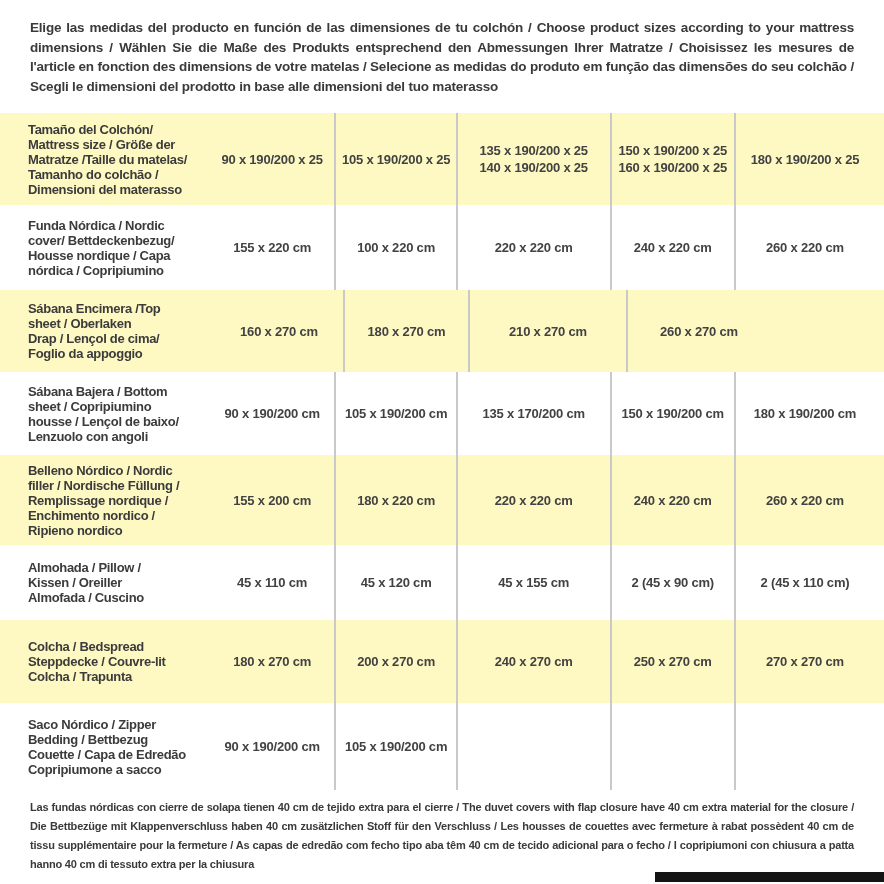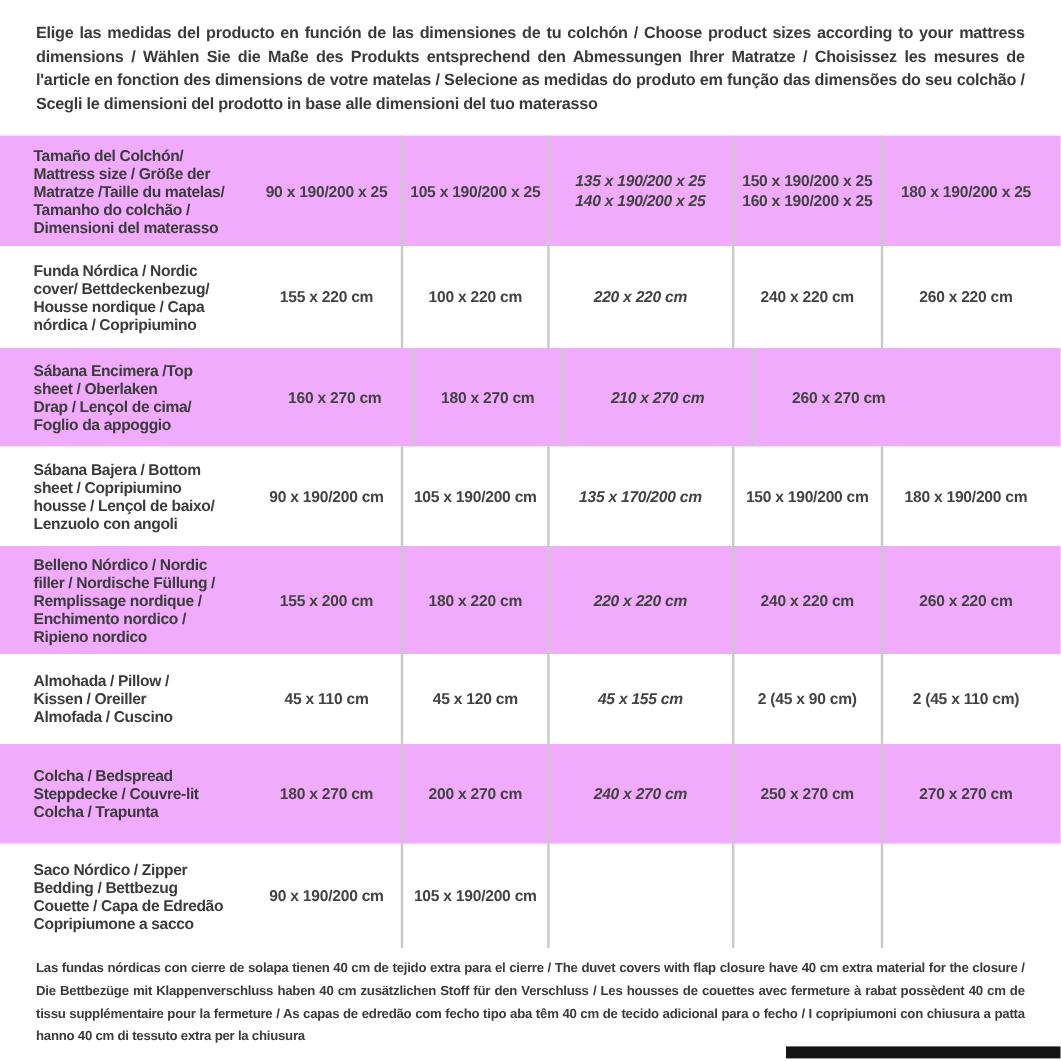--- a/index.html
+++ b/index.html
@@ -9,40 +9,40 @@
   }
   .intro{
     position:absolute;top:18px;left:30px;width:824px;
     font-size:13.5px;line-height:19.5px;letter-spacing:-0.2px;
     text-align:justify;color:#3a3a3a;
   }
   .size-table{
     position:absolute;top:113px;left:0;width:884px;
   }
   .row{display:flex;align-items:center;}
-  .row.shaded{background:#f0abfc;}
+  .row.shaded{background:#fef9c3;}
   .row:nth-child(1){height:92px;}
   .row:nth-child(2){height:85px;}
   .row:nth-child(3){height:82px;align-items:center;}
   .row:nth-child(4){height:83px;border-radius:10px;}
   .row:nth-child(5){height:90px;align-items:flex-end;}
   .row:nth-child(6){height:75px;}
   .row:nth-child(7){height:83px;}
   .row:nth-child(8){height:87px;}
   .cell{align-self:stretch;display:flex;flex-direction:column;justify-content:center;box-sizing:border-box;}
   .cell.label{
     width:215px;padding-left:28px;padding-right:6px;
     font-size:13px;line-height:15px;letter-spacing:-0.3px;color:#3b3b3b;
   }
   .cell.val{
     text-align:center;font-size:13px;line-height:17px;letter-spacing:-0.2px;color:#424242;
   }
   .cell.c1{width:128px;}
   .cell.c2{width:125px;border-left:2px solid #c9c9c9;}
-  .cell.c3{width:158px;border-left:2px solid #c9c9c9;font-style:italic;}
+  .cell.c3{width:158px;border-left:2px solid #c9c9c9;}
   .cell.c4{width:128px;border-left:2px solid #c9c9c9;}
   .cell.c5{width:154px;border-left:2px solid #c9c9c9;padding-right:10px;}
   .note{
     position:absolute;top:798px;left:30px;width:824px;
     font-size:11px;line-height:19px;letter-spacing:-0.2px;
     text-align:justify;color:#3a3a3a;
   }
   .bottom-bar{
     position:absolute;top:872px;right:0;width:229px;height:10px;background:#141414;
   }

